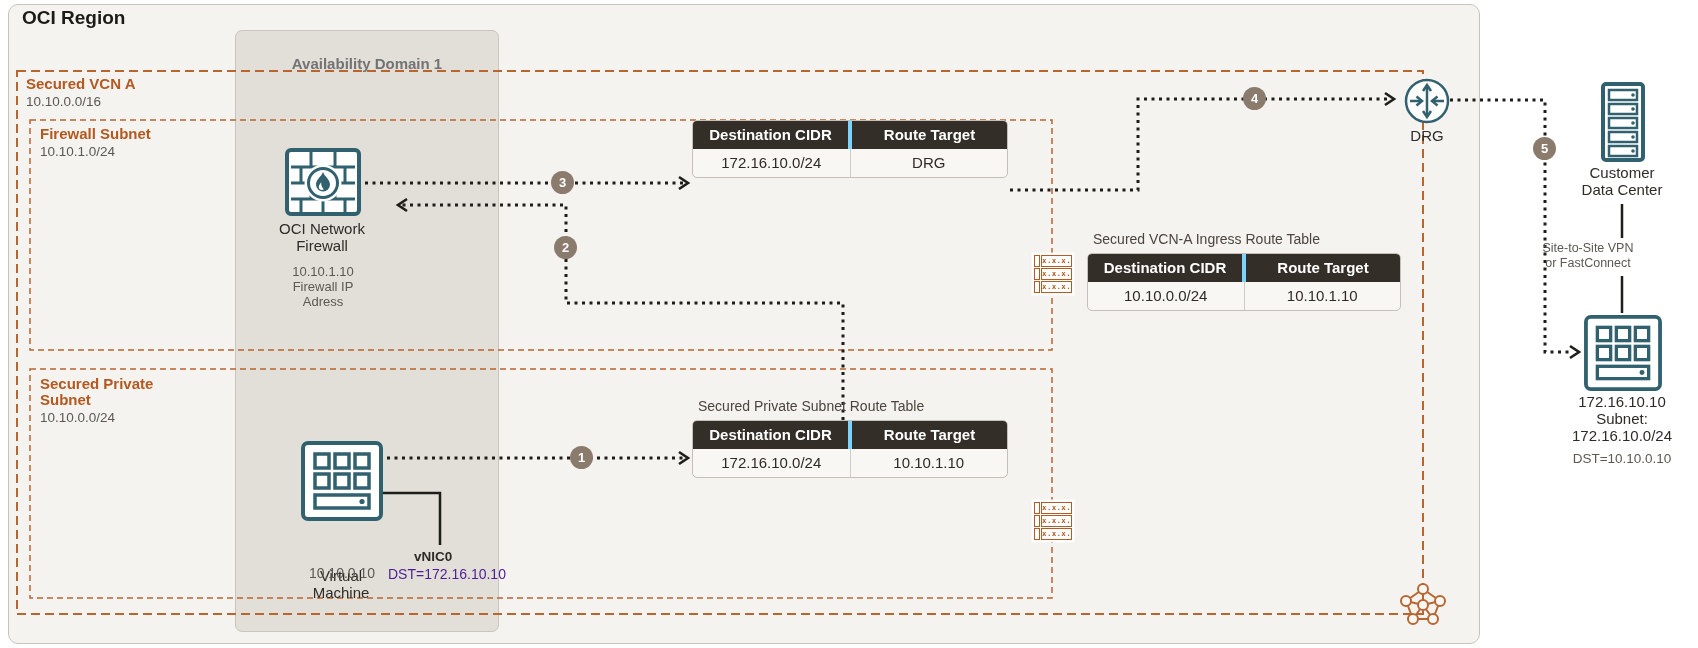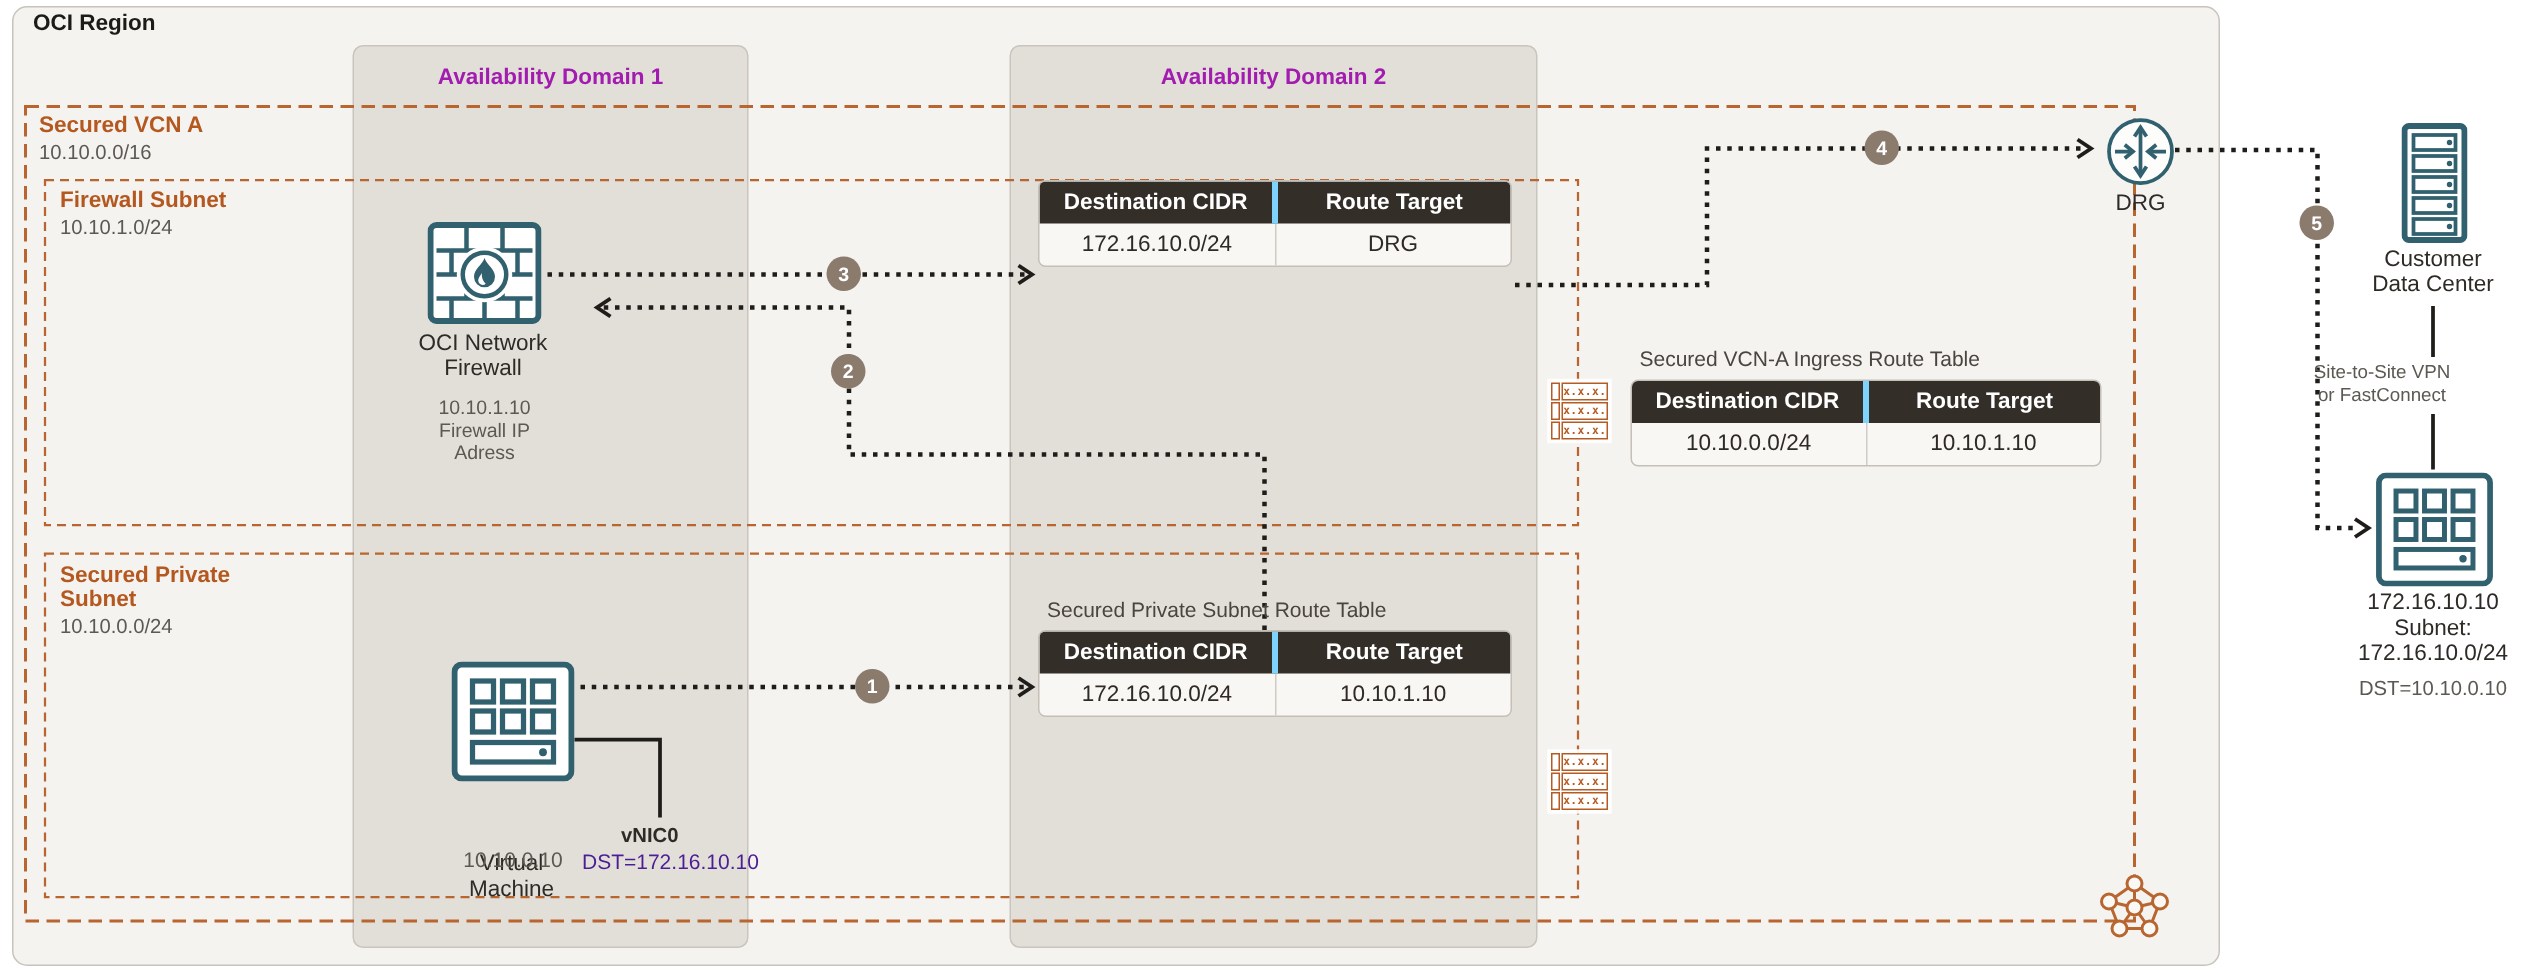--- a/index.html
+++ b/index.html
@@ -2,23 +2,23 @@
 <html><head>
 <meta charset="utf-8">
 <style>
   html,body{margin:0;padding:0;background:#fff;}
   #stage{position:relative;width:1698px;height:648px;background:#fff;overflow:hidden;
          font-family:"Liberation Sans","DejaVu Sans",sans-serif;color:#2e2b27;}
   .abs{position:absolute;}
   
   .region{left:8px;top:4px;width:1470px;height:638px;background:#f4f3f0;
           border:1.5px solid #c8c4bc;border-radius:10px;z-index:1;}
-  .region-title{left:22px;top:7px;font-size:15px;font-weight:bold;color:#1d1b18;z-index:3;}
+  .region-title{left:22px;top:7px;font-size:19px;font-weight:bold;color:#1d1b18;z-index:3;}
   .ad{top:30px;height:600px;background:#e2dfd9;border:1px solid #c9c5bd;border-radius:7px;z-index:1;}
-  .ad-label{width:100%;text-align:center;padding-top:12px;font-size:15px;font-weight:bold;color:#a21caf;}
+  .ad-label{width:100%;text-align:center;padding-top:24px;font-size:15px;font-weight:bold;color:#737373;}
   
   #overlay{left:0;top:0;z-index:2;pointer-events:none;}
   
   .zone-name{font-size:15px;font-weight:bold;color:#b5581f;z-index:3;line-height:16px;}
   .zone-cidr{font-size:13.5px;color:#5c5852;z-index:3;line-height:15px;}
   
   .rtable{z-index:3;}
   .rtable-title{font-size:14px;color:#4a453e;padding-left:6px;height:18px;margin-bottom:4px;white-space:nowrap;}
   .rtable-grid{border:1px solid #c4c0b8;border-radius:5px;overflow:hidden;background:#f9f7f4;}
   .rrow{display:flex;}
@@ -48,23 +48,20 @@
 <body>
 
 <div id="stage">
 
   <div class="abs region"></div>
   <div class="abs region-title">OCI Region</div>
 
   <div class="abs ad" style="left:235px;width:262px;">
     <div class="ad-label">Availability Domain 1</div>
   </div>
-  <div class="abs ad" style="left:673px;width:350px;">
-    <div class="ad-label">Availability Domain 2</div>
-  </div>
 
   <svg id="overlay" class="abs" width="1698" height="648" viewBox="0 0 1698 648">
 
     <rect x="17" y="71" width="1406" height="543" fill="none" stroke="#b9652f" stroke-width="2" stroke-dasharray="9 5"></rect>
     <rect x="30" y="120" width="1022" height="230" fill="none" stroke="#b9652f" stroke-width="1.5" stroke-dasharray="6 4"></rect>
     <rect x="30" y="369" width="1022" height="229" fill="none" stroke="#b9652f" stroke-width="1.5" stroke-dasharray="6 4"></rect>
 
     <path d="M387 458 H683" fill="none" stroke="#1f1d1a" stroke-width="3" stroke-dasharray="3 4.5"></path>
     <path d="M679 452 L688 458 L679 464" fill="none" stroke="#1f1d1a" stroke-width="2.6"></path>
 

